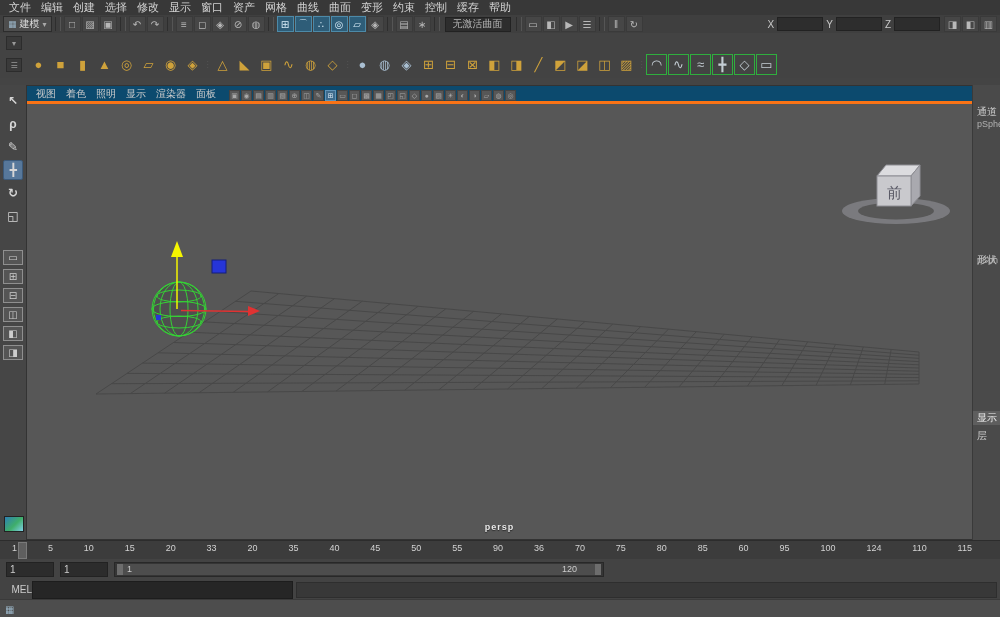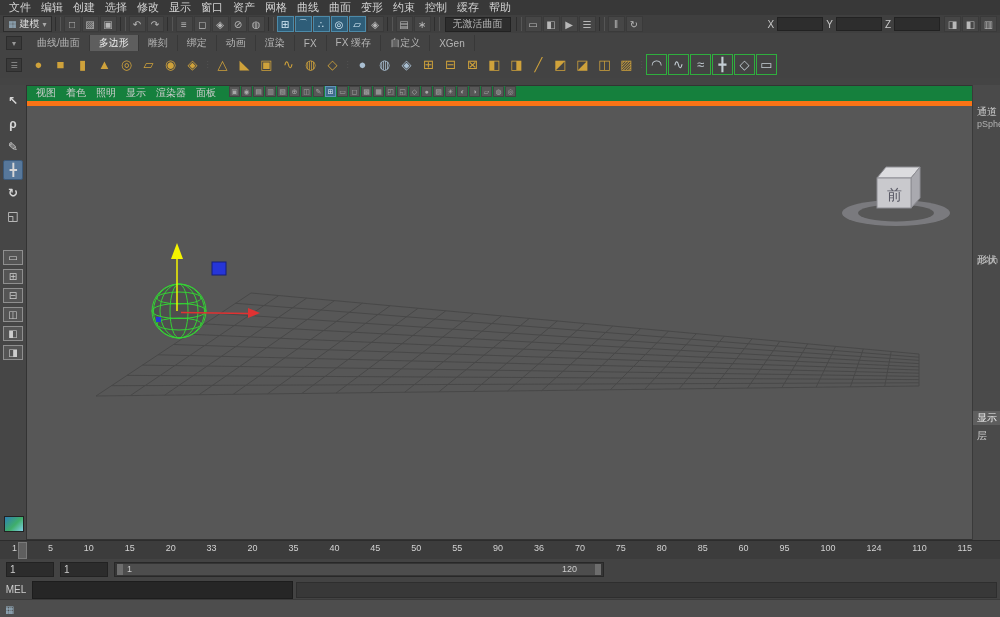--- a/index.html
+++ b/index.html
@@ -49,21 +49,21 @@
   .main{top:78px;height:462px;background:#444}
   .toolbox{position:absolute;left:0;top:7px;width:26px;bottom:0;background:#464646;display:flex;flex-direction:column;align-items:center;padding-top:6px}
   .tools{display:flex;flex-direction:column;gap:3px;align-items:center}
   .tool{width:20px;height:20px;display:flex;align-items:center;justify-content:center;color:#d6d6d6;font-size:12px;font-weight:bold;box-sizing:border-box}
   .tool.active{background:#57789b;border:1px solid #3c5a7a;border-radius:2px}
   .layouts{margin-top:24px;display:flex;flex-direction:column;gap:4px;align-items:center}
   .layout-btn{width:20px;height:15px;border:1px solid #8f8f8f;background:#555;color:#cdcdcd;font-size:10px;display:flex;align-items:center;justify-content:center;box-sizing:border-box}
   .colored-layout{position:absolute;bottom:8px;left:4px;width:18px;height:14px;border:1px solid #222;background:linear-gradient(135deg,#2e7fb4 0%,#3fae6a 55%,#7fd0e8 100%)}
 
   .panel{position:absolute;left:26px;top:7px;right:27px;bottom:0;background:#4c4c4c;border:1px solid #333;display:flex;flex-direction:column}
-  .panel-menubar{height:15px;display:flex;align-items:flex-start;padding-left:4px;background:#15803d;border-bottom:5px solid #f97316}
+  .panel-menubar{height:15px;display:flex;align-items:flex-end;padding-left:4px;background:#0c4a6e;border-bottom:3px solid #f97316}
   .panel-menus{display:flex}
   .panel-menu-item{font-size:10px;color:#cccccc;padding:0 5px;white-space:nowrap}
   .panel-icons{display:flex;gap:1px;margin-left:8px}
   .p-icon{width:11px;height:11px;background:#575757;border:1px solid #434343;color:#a8a8a8;font-size:7px;display:flex;align-items:center;justify-content:center;box-sizing:border-box}
   .p-icon.active{background:#3f6b8c;border-color:#5f93b8;color:#dceaf5}
   .viewport{flex:1;position:relative;background:#575757;overflow:hidden}
   .viewport svg{position:absolute;left:0;top:0}
   #grid-lines line{stroke:#484848;stroke-width:1}
   .persp-label{position:absolute;left:0;right:0;bottom:7px;text-align:center;color:#e8e8e8;font-size:9px;font-weight:bold;letter-spacing:1px;text-shadow:0 1px 1px #2a2a2a}
 
@@ -84,21 +84,21 @@
   .rs-track{position:relative;width:488px;height:13px;background:#353535;border:1px solid #282828}
   .rs-bar{position:absolute;left:2px;right:2px;top:1px;bottom:1px;background:#4d4d4d}
   .rs-grip{position:absolute;top:1px;bottom:1px;width:6px;background:#6d6d6d}
   .rs-grip.left{left:2px}
   .rs-grip.right{right:2px}
   .rs-start{position:absolute;left:12px;top:1px;font-size:9px;color:#ccc}
   .rs-end{position:absolute;right:26px;top:1px;font-size:9px;color:#ccc}
 
   
   .commandline{top:580px;height:19px;background:#434343;display:flex;align-items:center}
-  .cl-label{width:32px;text-align:center;font-size:10px;color:#ccc}
+  .cl-label{width:32px;text-align:right;font-size:10px;color:#ccc}
   .cl-input{width:255px;height:14px;background:#262626;border:1px solid #1d1d1d}
   .cl-result{flex:1;height:14px;background:#383838;border:1px solid #2e2e2e;margin:0 3px}
 
   
   .helpline{top:599px;height:18px;background:#4d4d4d;display:flex;align-items:center;gap:6px;padding-left:5px;border-top:1px solid #3a3a3a}
   .help-icon{color:#9ab4c6;font-size:10px}
   .help-text{font-size:10px;color:#c8c8c8;white-space:nowrap}
 </style>
 </head>
 <body>
@@ -244,32 +244,20 @@
         <i>◧</i>
       </span>
       <span class="sl-icon">
         <i>▥</i>
       </span>
     </div>
 </div>
 
 <div class="band shelf-tabs">
   <span class="mini-btn">▾</span>
-  <div class="tabs">
-      <span class="shelf-tab">曲线/曲面</span>
-      <span class="shelf-tab active">多边形</span>
-      <span class="shelf-tab">雕刻</span>
-      <span class="shelf-tab">绑定</span>
-      <span class="shelf-tab">动画</span>
-      <span class="shelf-tab">渲染</span>
-      <span class="shelf-tab">FX</span>
-      <span class="shelf-tab">FX 缓存</span>
-      <span class="shelf-tab">自定义</span>
-      <span class="shelf-tab">XGen</span>
-    </div>
 </div>
 
 <div class="band shelf">
   <span class="mini-btn" style="top:7px">☰</span>
   <div class="shelf-icons">
       <span class="shelf-icon">
         <i>●</i>
       </span>
       <span class="shelf-icon">
         <i>■</i>
@@ -573,20 +561,21 @@
 
         <g>
           <line x1="150" y1="205" x2="150" y2="153" stroke="#f5f500" stroke-width="1.5"></line>
           <polygon points="144,153 156,153 150,137" fill="#f5f500"></polygon>
           <line x1="154" y1="206.5" x2="221" y2="207.5" stroke="#e03232" stroke-width="1.5"></line>
           <polygon points="221,202 221,212 233,207" fill="#e03232"></polygon>
           <rect x="185" y="156" width="14" height="13" fill="#2635d8" stroke="#151e7a"></rect>
           <rect x="129" y="211" width="5" height="5" fill="#2635d8"></rect>
         </g>
       </svg>
+      <div class="persp-label">persp</div>
     </div>
   </div>
 
   <div class="rightstrip">
     <span class="rs-item" style="top:20px">通道</span>
     <span class="rs-item dim" style="top:34px">pSphe</span>
     <span class="rs-item" style="top:168px">形状</span>
     <span class="rs-item dim" style="top:170px">pSph</span>
     <span class="rs-item hl" style="top:326px">显示</span>
     <span class="rs-item" style="top:344px">层</span>

